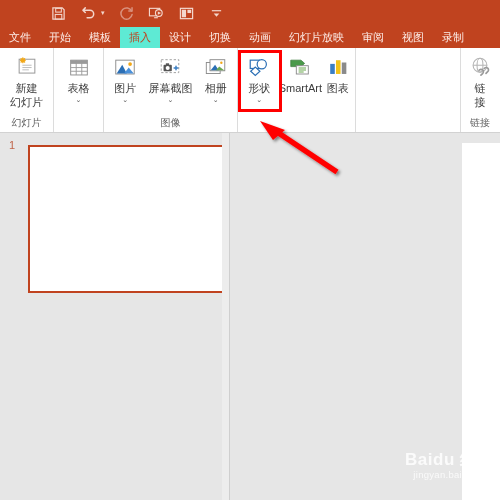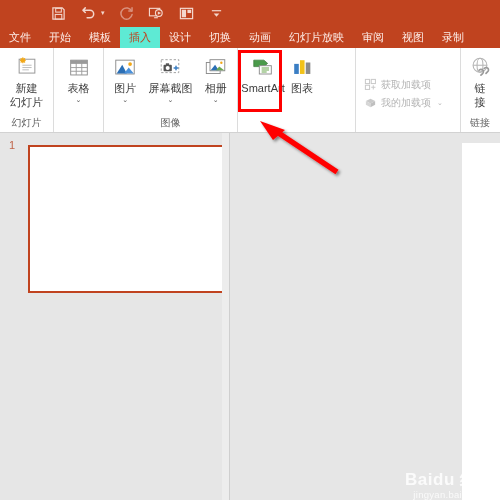--- a/index.html
+++ b/index.html
@@ -76,21 +76,21 @@
   .scrollstrip { position:absolute; left:222px; top:0; width:7px; height:367px; background:#ededed; }
 
   .editor { position:absolute; left:230px; top:0; width:270px; height:367px; background:#e6e6e6; }
   .canvas { position:absolute; left:232px; top:10px; width:268px; height:357px; background:#ffffff; }
 
   
   .arrow { position:absolute; left:0; top:0; width:500px; height:500px; pointer-events:none; }
 
   
   .watermark {
-    position:absolute; right:5px; bottom:0; text-align:right;
+    position:absolute; right:5px; bottom:20px; text-align:right;
     pointer-events:none; user-select:none;
   }
   .wm1 { font-size:17px; font-weight:bold; color:#ffffff; opacity:.85; line-height:18px; letter-spacing:.5px; }
   .wm2 { font-size:9.5px; color:#ffffff; opacity:.8; line-height:11px; letter-spacing:.3px; }
 </style>
 </head>
 <body>
 
 <div id="app">
 
@@ -237,20 +237,31 @@
           </div>
           <div class="lbl">相册</div>
           <div class="caret">⌄</div>
         </div>
       </div>
       <div class="rgroup-label">图像</div>
     </div>
 
     <div class="rgroup" style="width:118px;">
       <div class="rgroup-items">
+        <div class="bigbtn" style="width:40px;">
+          <div class="ico">
+            <svg width="24" height="22" viewBox="0 0 26 23">
+              <rect x="3.5" y="3" width="10" height="9" fill="#fff" stroke="#2b6fb5" stroke-width="1.3"></rect>
+              <circle cx="16" cy="7.5" r="5" fill="#fff" stroke="#2b6fb5" stroke-width="1.3"></circle>
+              <path d="M9 10.5 14 15l-5 4.5L4 15z" fill="#fff" stroke="#2b6fb5" stroke-width="1.3"></path>
+            </svg>
+          </div>
+          <div class="lbl">形状</div>
+          <div class="caret">⌄</div>
+        </div>
 
         <div class="bigbtn wide" style="width:46px;">
           <div class="ico">
             <svg width="24" height="22" viewBox="0 0 26 23">
               <path d="M3 3h11l4 3.5-4 3.5H3z" fill="#4a9a4a"></path>
               <path d="M3 3h11l4 3.5-4 3.5H3z" fill="none" stroke="#3a7a3a" stroke-width=".8"></path>
               <rect x="9" y="9" width="13" height="9" fill="#fff" stroke="#8a8a8a" stroke-width="1"></rect>
               <path d="M11.5 11.5h8M11.5 13.7h8M11.5 15.8h5.5" stroke="#6aa84f" stroke-width="1.1"></path>
             </svg>
           </div>
@@ -264,44 +275,20 @@
               <rect x="9.8" y="3" width="5" height="15" fill="#f2c218"></rect>
               <rect x="16.1" y="5.5" width="5" height="12.5" fill="#8a8a8a"></rect>
             </svg>
           </div>
           <div class="lbl">图表</div>
         </div>
       </div>
     </div>
 
     <div class="rgroup" style="width:105px;">
-      <div class="rgroup-items addins-col">
-        <div class="smallrow">
-          <span class="sico">
-            <svg width="13" height="13" viewBox="0 0 14 14">
-              <rect x="1.5" y="1.5" width="4.5" height="4.5" fill="none" stroke="#c9c9c9" stroke-width="1.1"></rect>
-              <rect x="7.8" y="1.5" width="4.5" height="4.5" fill="none" stroke="#c9c9c9" stroke-width="1.1"></rect>
-              <rect x="1.5" y="7.8" width="4.5" height="4.5" fill="none" stroke="#c9c9c9" stroke-width="1.1"></rect>
-              <path d="M10 7.8v4.5M7.8 10h4.5" stroke="#c9c9c9" stroke-width="1.1"></path>
-            </svg>
-          </span>
-          <span class="slbl">获取加载项</span>
-        </div>
-        <div class="smallrow">
-          <span class="sico">
-            <svg width="13" height="13" viewBox="0 0 14 14">
-              <path d="M2 5.5 7 3l5 2.5-5 2.5z" fill="#c9c9c9"></path>
-              <path d="M2 5.5v4L7 12V8z" fill="#d6d6d6"></path>
-              <path d="M12 5.5v4L7 12V8z" fill="#bfbfbf"></path>
-            </svg>
-          </span>
-          <span class="slbl">我的加载项</span>
-          <span class="scaret">⌄</span>
-        </div>
-      </div>
     </div>
 
     <div class="rgroup" style="width:38px;">
       <div class="rgroup-items">
         <div class="bigbtn" style="width:34px;">
           <div class="ico">
             <svg width="24" height="24" viewBox="0 0 26 26">
               <circle cx="13" cy="10" r="7.5" fill="none" stroke="#b5b5b5" stroke-width="1.2"></circle>
               <ellipse cx="13" cy="10" rx="3.2" ry="7.5" fill="none" stroke="#b5b5b5" stroke-width="1.1"></ellipse>
               <path d="M5.5 10h15" stroke="#b5b5b5" stroke-width="1.1"></path>

